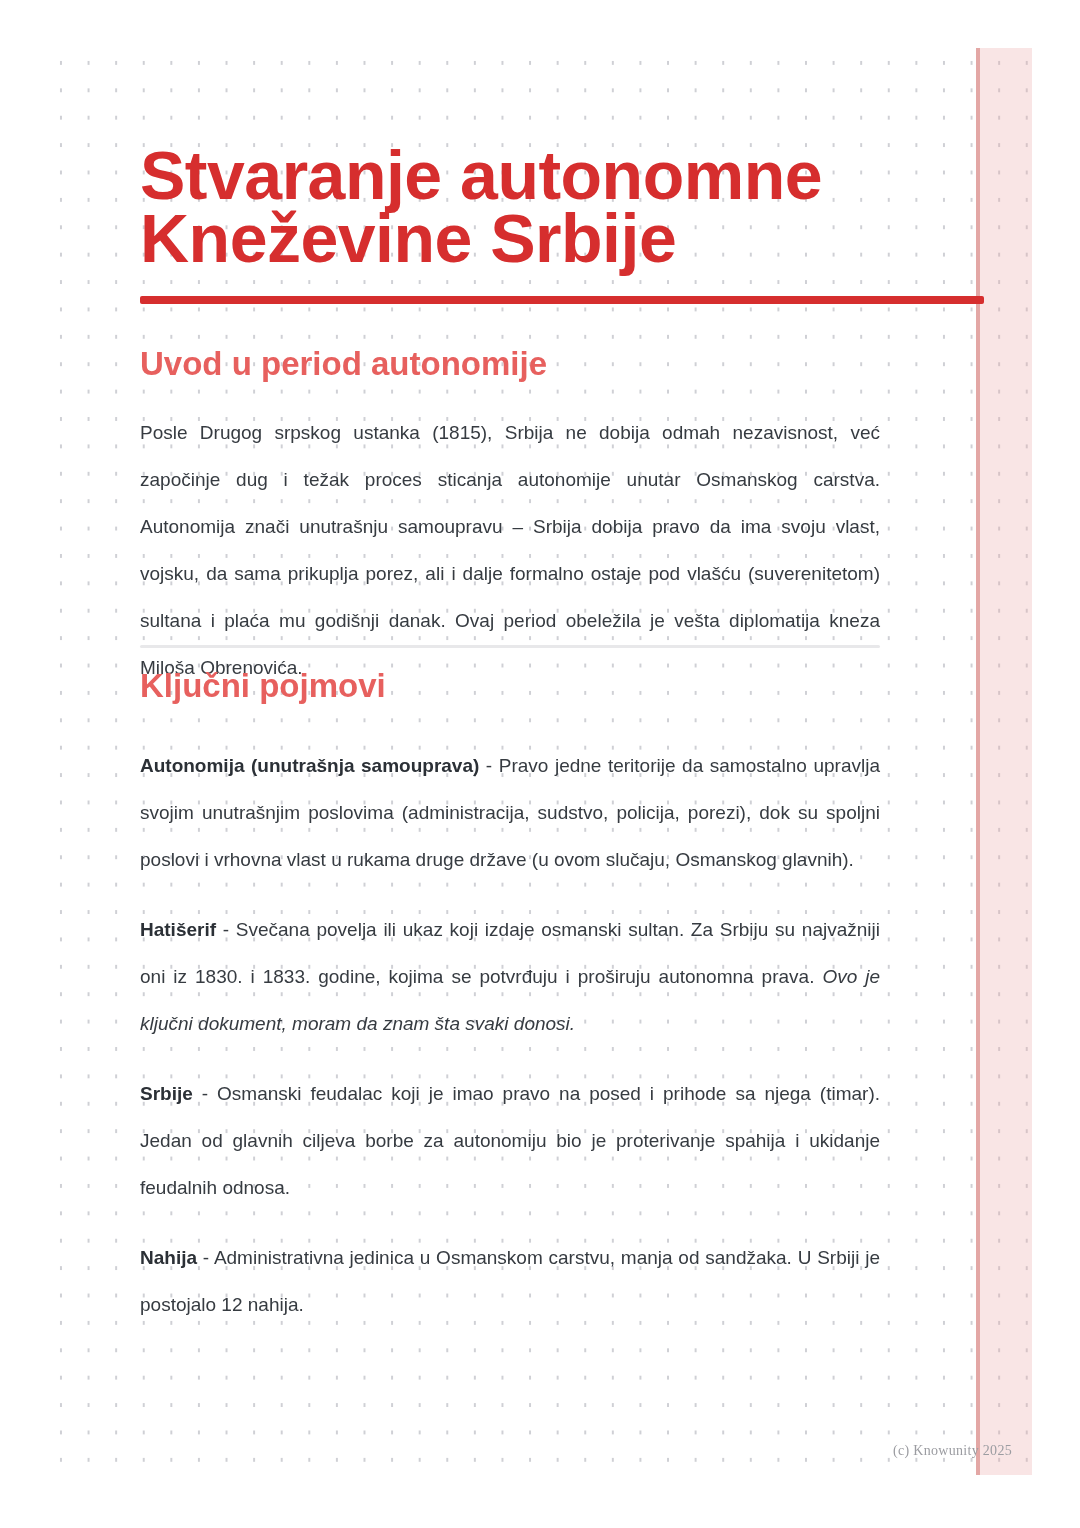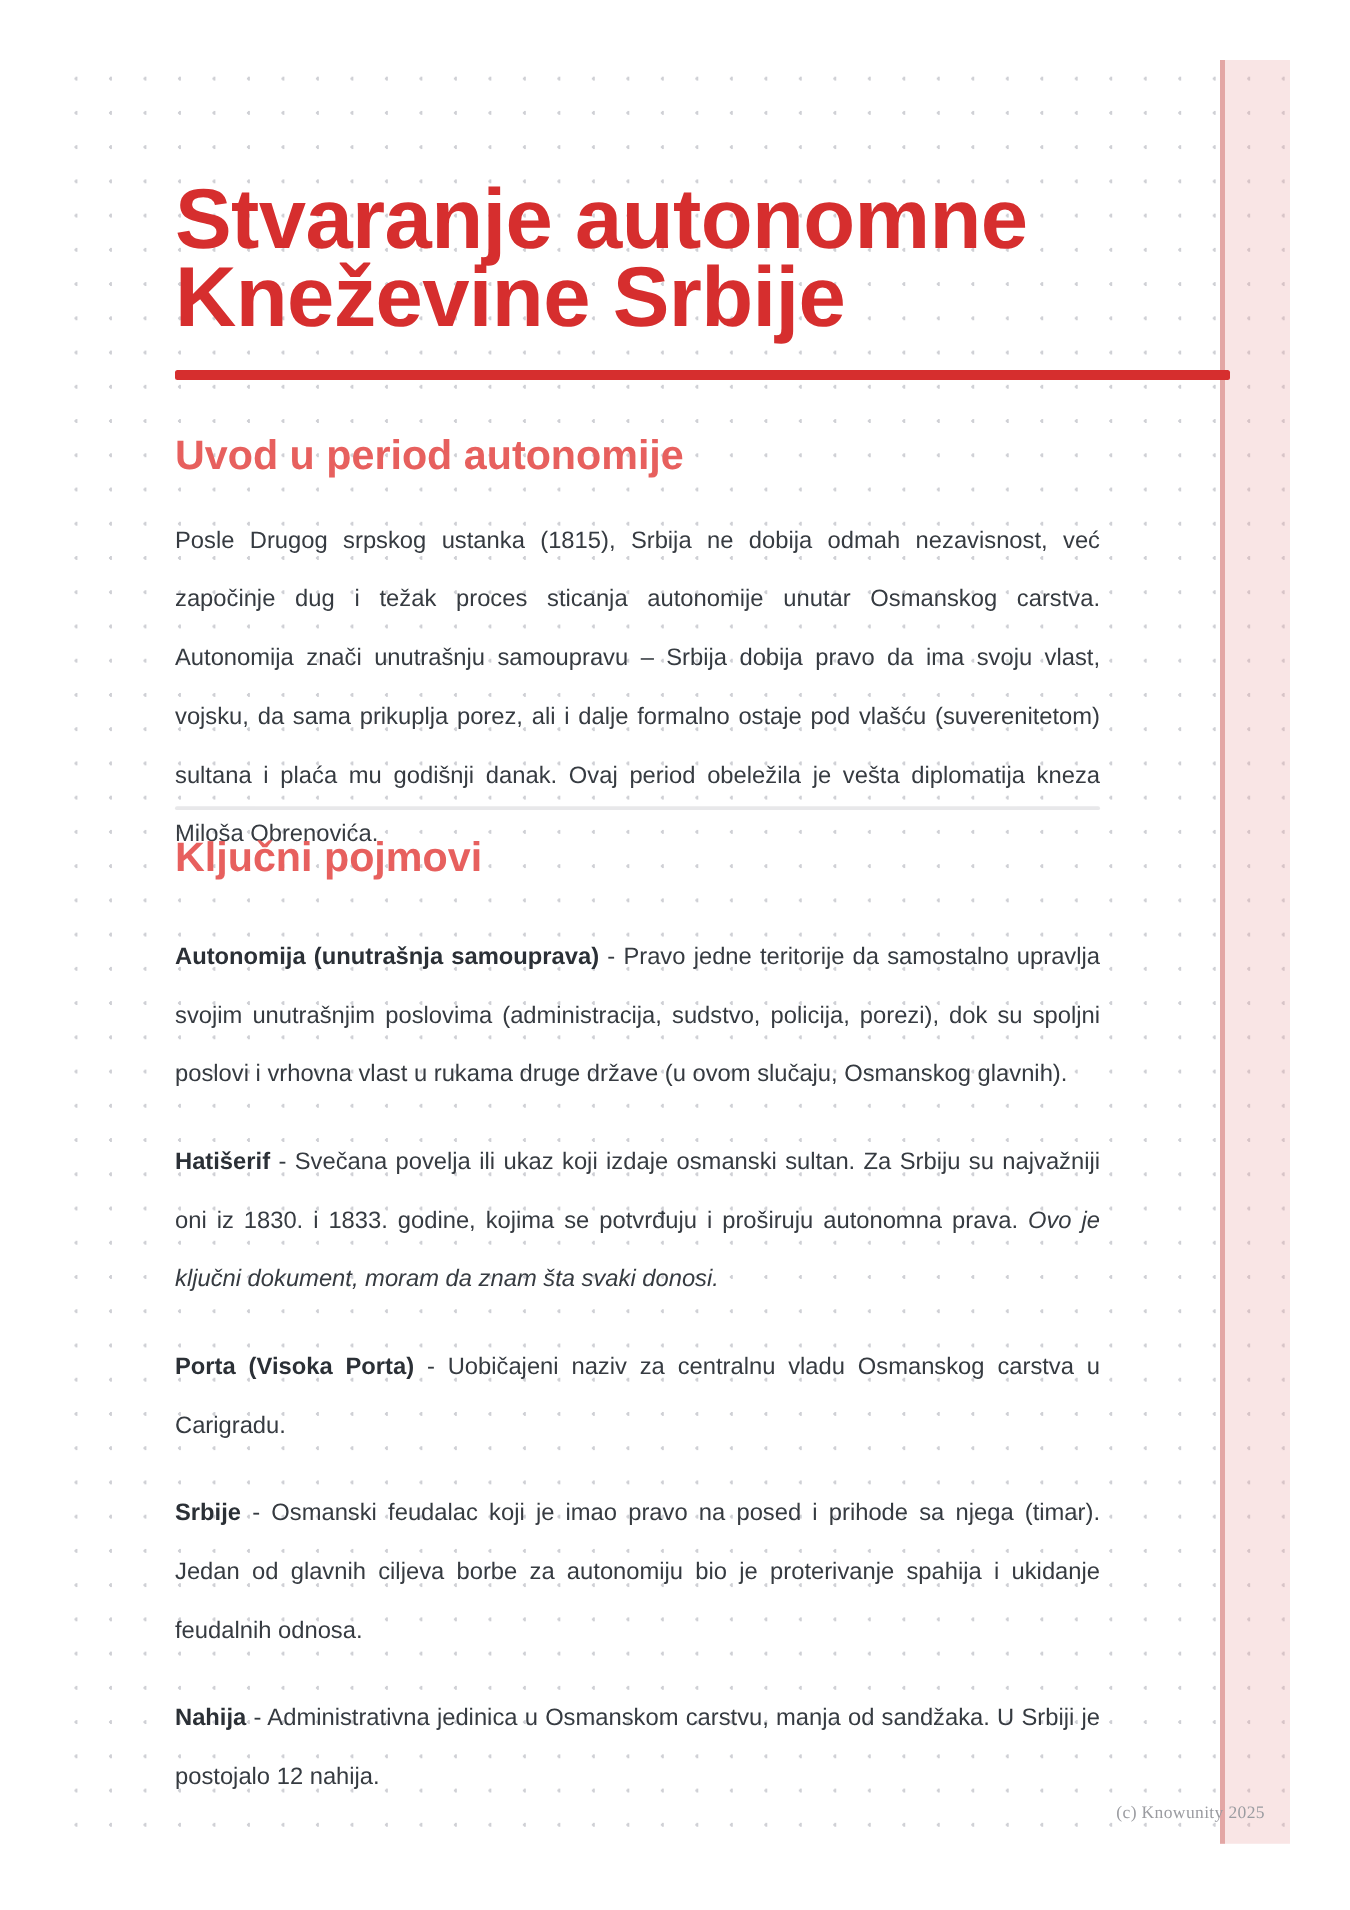--- a/index.html
+++ b/index.html
@@ -114,20 +114,19 @@
 
     <p class="body-text intro-p">Posle Drugog srpskog ustanka (1815), Srbija ne dobija odmah nezavisnost, već započinje dug i težak proces sticanja autonomije unutar Osmanskog carstva. Autonomija znači unutrašnju samoupravu – Srbija dobija pravo da ima svoju vlast, vojsku, da sama prikuplja porez, ali i dalje formalno ostaje pod vlašću (suverenitetom) sultana i plaća mu godišnji danak. Ovaj period obeležila je vešta diplomatija kneza Miloša Obrenovića.</p>
 
     <div class="divider"></div>
 
     <h2 class="h2 h2-terms">Ključni pojmovi</h2>
 
     <div class="terms body-text">
       <p><strong>Autonomija (unutrašnja samouprava)</strong><span> - Pravo jedne teritorije da samostalno upravlja svojim unutrašnjim poslovima (administracija, sudstvo, policija, porezi), dok su spoljni poslovi i vrhovna vlast u rukama druge države (u ovom slučaju, Osmanskog glavnih).</span></p>
       <p><strong>Hatišerif</strong><span> - Svečana povelja ili ukaz koji izdaje osmanski sultan. Za Srbiju su najvažniji oni iz 1830. i 1833. godine, kojima se potvrđuju i proširuju autonomna prava. </span><em>Ovo je ključni dokument, moram da znam šta svaki donosi.</em></p>
-      <p><strong>Porta (Visoka Porta)</strong><span> - Uobičajeni naziv za centralnu vladu Osmanskog carstva u Carigradu.</span></p>
       <p><strong>Srbije</strong><span> - Osmanski feudalac koji je imao pravo na posed i prihode sa njega (timar). Jedan od glavnih ciljeva borbe za autonomiju bio je proterivanje spahija i ukidanje feudalnih odnosa.</span></p>
       <p><strong>Nahija</strong><span> - Administrativna jedinica u Osmanskom carstvu, manja od sandžaka. U Srbiji je postojalo 12 nahija.</span></p>
     </div>
   </div>
 </div>
 
 <div class="copyright">(c) Knowunity 2025</div>
 
 </body></html>

